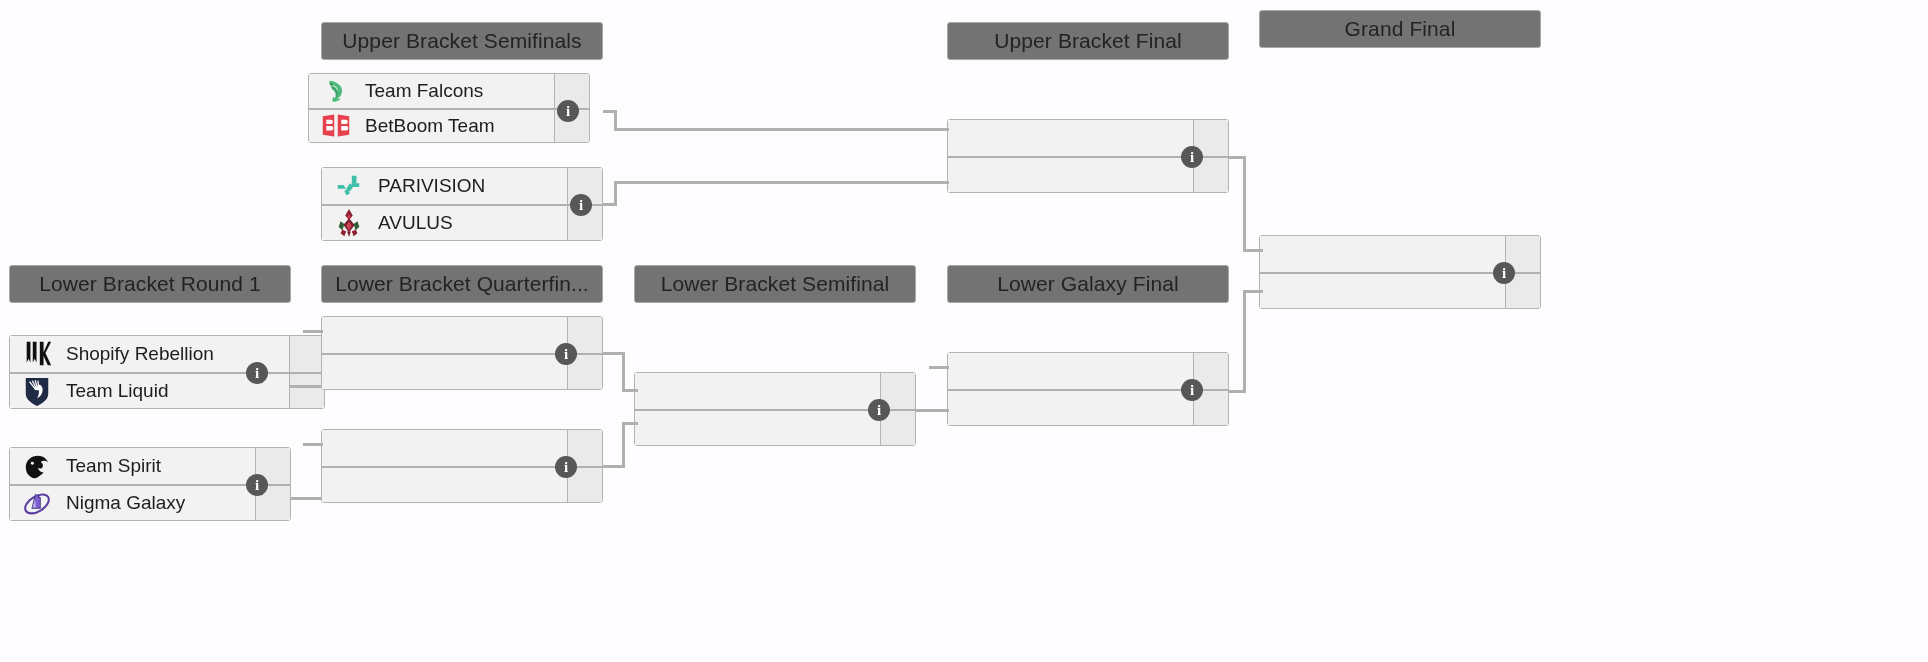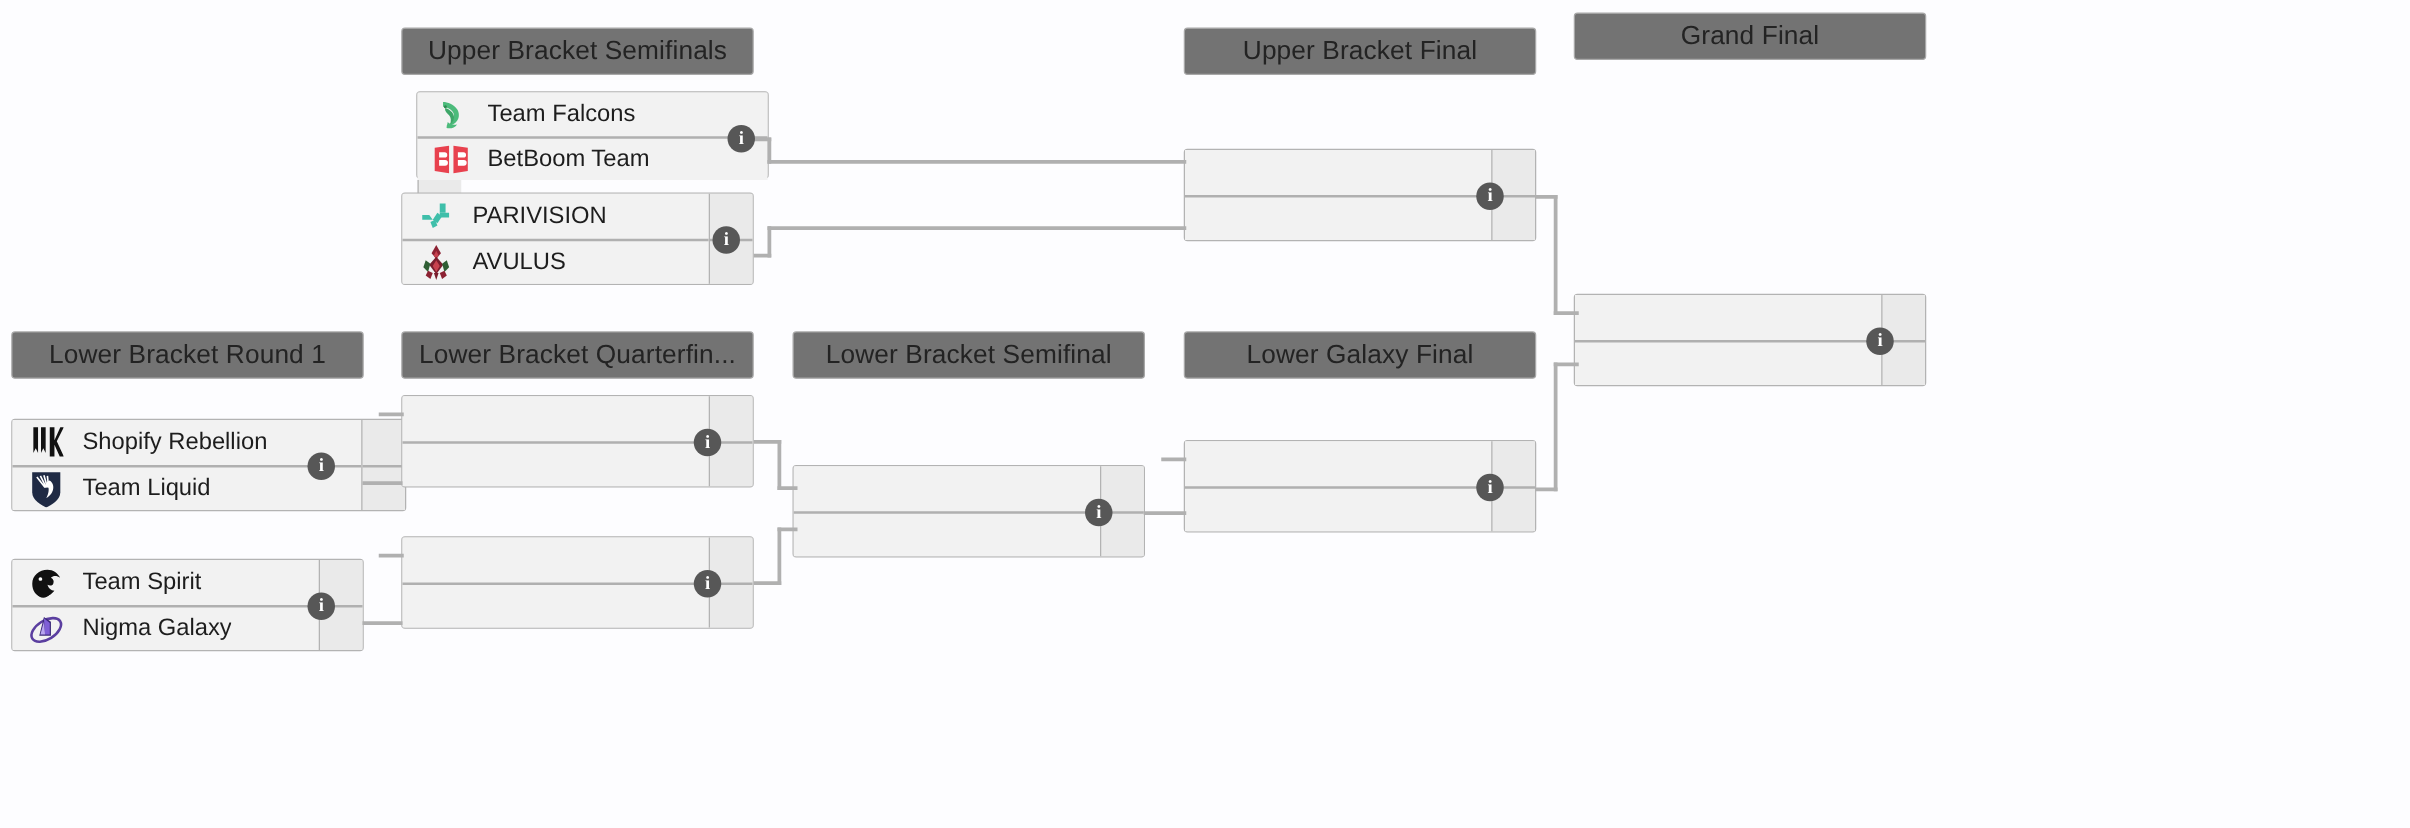--- a/index.html
+++ b/index.html
@@ -159,21 +159,21 @@
   <div class="conn h" style="left:622px;top:422px;width:16px;"></div>
 
   <div class="conn h" style="left:915px;top:409px;width:34px;"></div>
 
   <div class="conn h" style="left:929px;top:366px;width:20px;"></div>
 
   <div class="conn h" style="left:1228px;top:390px;width:18px;"></div>
   <div class="conn v" style="left:1243px;top:290px;height:103px;"></div>
   <div class="conn h" style="left:1243px;top:290px;width:20px;"></div>
 
-  <div class="match" style="left:333px;top:73px;width:282px;height:70px;flex-direction:column;">
+  <div class="match" style="left:308px;top:73px;width:282px;height:70px;">
     <div class="teams">
       <div class="team-row">
         <span class="team-logo">
           <svg width="30" height="30" viewBox="0 0 32 32">
             <path d="M9 5c4 0 9 2 12 6 2 3 2 7 0 10-2 3-6 5-9 4 3-1 5-3 6-6 1-3 0-6-3-8-2-1-4-2-6-2z" fill="#4cbb7b"></path>
             <path d="M11 10c3 1 6 3 7 6 1 3 0 6-3 8 1-3 1-6-1-8-2-2-4-4-3-6z" fill="#3da668"></path>
             <path d="M13 22c2 2 5 3 8 2-2 3-6 4-9 3 0-2 1-4 1-5z" fill="#4cbb7b"></path>
             <circle cx="11" cy="9" r="1.3" fill="#2e8a52"></circle>
           </svg>
         </span>
@@ -191,21 +191,21 @@
         <span class="team-name">BetBoom Team</span>
       </div>
     </div>
     <div class="scorecol">
       <div class="sc"></div>
       <div class="sc bottom"></div>
     </div>
     <div class="info-badge" style="left:248px;top:26px;">i</div>
   </div>
 
-  <div class="match" style="left:321px;top:154px;width:282px;height:74px;">
+  <div class="match" style="left:321px;top:167px;width:282px;height:74px;">
     <div class="teams">
       <div class="team-row">
         <span class="team-logo">
           <svg width="30" height="28" viewBox="0 0 32 30">
             <path d="M4 18 h9 l-3 -4 h-6 z" fill="#3fbfaa"></path>
             <path d="M13 18 l4 -6 l4 3 l-4 6 z" fill="#3fbfaa"></path>
             <path d="M19 4 h5 v8 h-5 z" fill="#3fbfaa"></path>
             <path d="M19 12 h8 v4 h-8 z" fill="#3fbfaa"></path>
             <path d="M11 20 l4 -2 l2 5 l-4 2 z" fill="#3fbfaa"></path>
           </svg>

